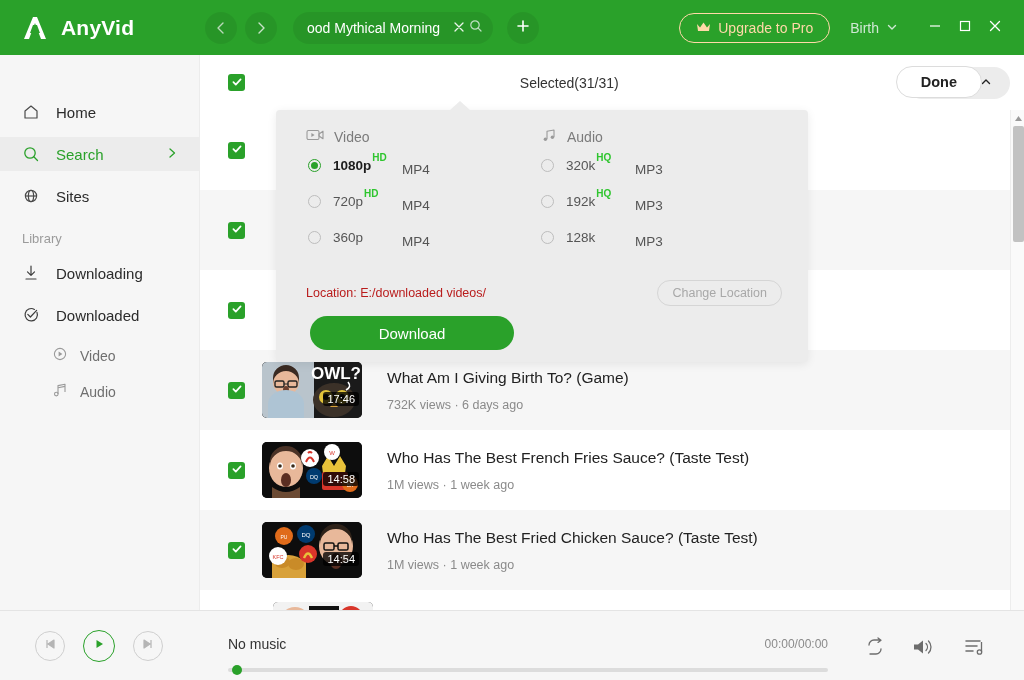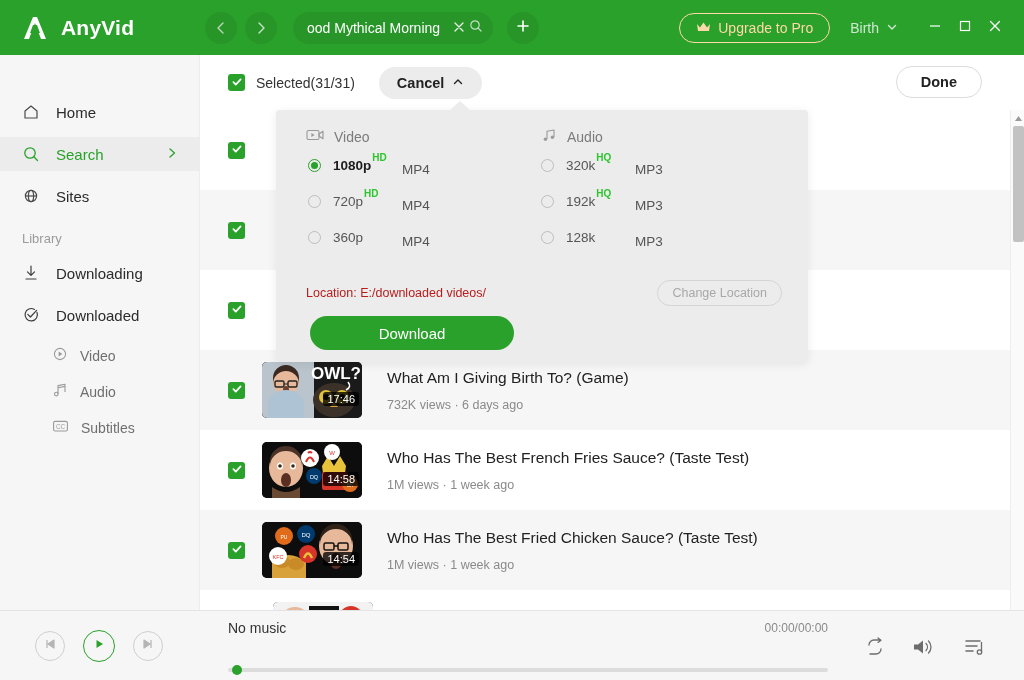--- a/index.html
+++ b/index.html
@@ -94,21 +94,21 @@
   .side-sub .si-label { font-size: 14px; color: #6f6f6f; margin-left: 12px; }
 
   
   .main {
     position: absolute; top: 55px; left: 200px;
     width: 824px; height: 555px; background: #ffffff;
   }
   .toolbar {
     position: absolute; top: 0; left: 0; width: 810px; height: 55px;
     display: flex; align-items: center; padding: 0 0 0 28px;
-    background: #ffffff; z-index: 5;
+    background: #ffffff; z-index: 5; justify-content: space-between;
   }
   .chk {
     width: 17px; height: 17px; border-radius: 3px; background: #2aa12a;
     display: flex; align-items: center; justify-content: center;
     flex: 0 0 auto; cursor: pointer;
   }
   .sel-label { font-size: 14px; color: #333; margin-left: 11px; }
   .cancel-btn {
     height: 32px; border-radius: 16px; background: #ececec;
     display: flex; align-items: center; gap: 8px;
@@ -219,21 +219,21 @@
     position: absolute; left: 0; bottom: 0; width: 1024px; height: 70px;
     background: #f6f6f6; border-top: 1px solid #e4e4e4;
     display: flex; align-items: center;
   }
   .pbtn {
     width: 30px; height: 30px; border-radius: 50%;
     border: 1px solid #cfcfcf; display: flex;
     align-items: center; justify-content: center; cursor: pointer;
   }
   .pbtn.play { width: 32px; height: 32px; border-color: #2aa12a; }
-  .ptrack { position: absolute; left: 228px; top: 8px; width: 600px; }
+  .ptrack { position: absolute; left: 228px; top: 24px; width: 600px; }
   .pname { font-size: 14px; color: #333; }
   .ptime {
     position: absolute; right: 0; top: 2px;
     font-size: 12px; color: #8a8a8a;
   }
   .pbar {
     position: absolute; left: 228px; top: 57px; width: 600px; height: 4px;
     background: #dcdcdc; border-radius: 2px;
   }
   .pdot {
@@ -409,29 +409,20 @@
     </div>
     <div class="side-sub">
       <span class="si-ico">
         <svg width="16" height="16" viewBox="0 0 16 16">
             <path d="M6 12 L6 3.6 L13 2.2 L13 10" stroke="#9a9a9a" stroke-width="1.1" fill="none" stroke-linejoin="round"></path>
             <circle cx="4.3" cy="12.1" r="1.8" stroke="#9a9a9a" stroke-width="1.1" fill="none"></circle>
             <path d="M6 5.8 L13 4.4" stroke="#9a9a9a" stroke-width="1.1"></path>
           </svg>
       </span>
       <span class="si-label">Audio</span>
-    </div>
-    <div class="side-sub">
-      <span class="si-ico">
-        <svg width="17" height="16" viewBox="0 0 17 16">
-            <rect x="1.6" y="3.4" width="13.8" height="9.6" rx="1.6" stroke="#9a9a9a" stroke-width="1.1" fill="none"></rect>
-            <text x="8.5" y="11" font-size="6.4" fill="#9a9a9a" text-anchor="middle" font-family="Liberation Sans, sans-serif">CC</text>
-          </svg>
-      </span>
-      <span class="si-label">Subtitles</span>
     </div>
   </div>
 
   <div class="main">
 
     <div class="toolbar">
       <div class="chk">
         <span>
           <svg width="12" height="12" viewBox="0 0 12 12">
               <path d="M2.4 6.2 L4.8 8.6 L9.6 3.4" stroke="#ffffff" stroke-width="1.7" fill="none" stroke-linecap="round" stroke-linejoin="round"></path>

